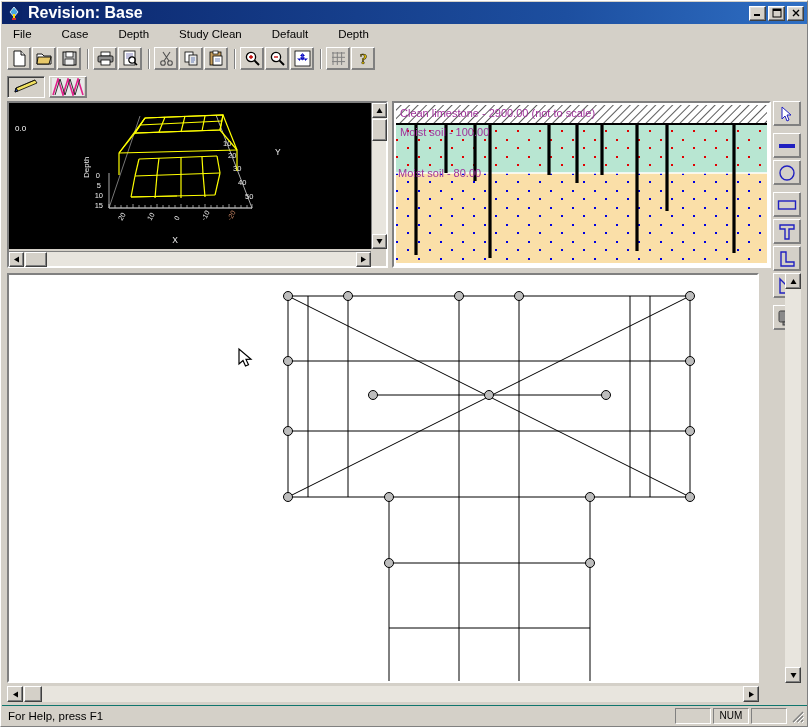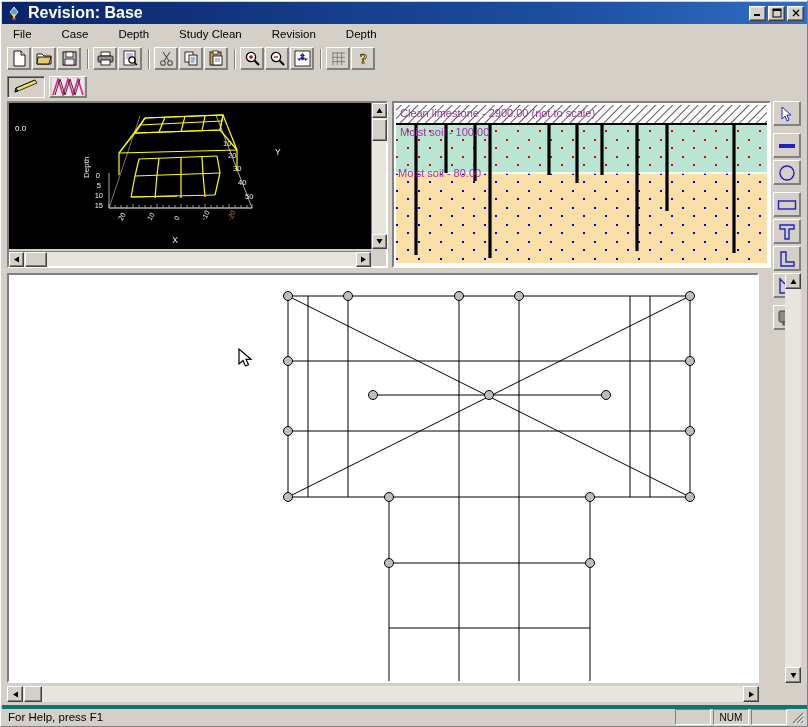--- a/index.html
+++ b/index.html
@@ -199,21 +199,21 @@
     position: absolute; left: 6px; bottom: 24px;
     width: 752px; height: 16px;
     background: #d4d0c8;
   }
 
   
   .statusbar {
     position: absolute; left: 1px; bottom: 1px;
     width: 806px; height: 20px;
     background: #d4d0c8;
-    border-top: 4px solid #0f766e;
+    border-top: 1px solid #0f766e;
     display: flex; align-items: center;
   }
   .status-text {
     flex: 1 1 auto; padding-left: 6px; font-size: 11.5px; color: #000;
   }
   .status-cell {
     width: 36px; height: 16px; margin-right: 2px;
     border: 1px solid #808080;
     border-right-color: #ffffff; border-bottom-color: #ffffff;
     display: flex; align-items: center; justify-content: center;
@@ -257,21 +257,21 @@
           </svg>
       </div>
     </div>
   </div>
 
   <div class="menubar">
     <div class="menu-item">File</div>
     <div class="menu-item">Case</div>
     <div class="menu-item">Depth</div>
     <div class="menu-item">Study Clean</div>
-    <div class="menu-item">Revision</div>
+    <div class="menu-item">Default</div>
     <div class="menu-item">Depth</div>
   </div>
 
   <div class="toolbar row1">
 
     <div class="tbtn raised">
       <svg width="17" height="17" viewBox="0 0 17 17">
         <path d="M3,1 L10,1 L14,5 L14,16 L3,16 Z" fill="#ffffff" stroke="#000" stroke-width="0.9"></path>
         <path d="M10,1 L10,5 L14,5" fill="#e0e0e0" stroke="#000" stroke-width="0.9"></path>
       </svg>

